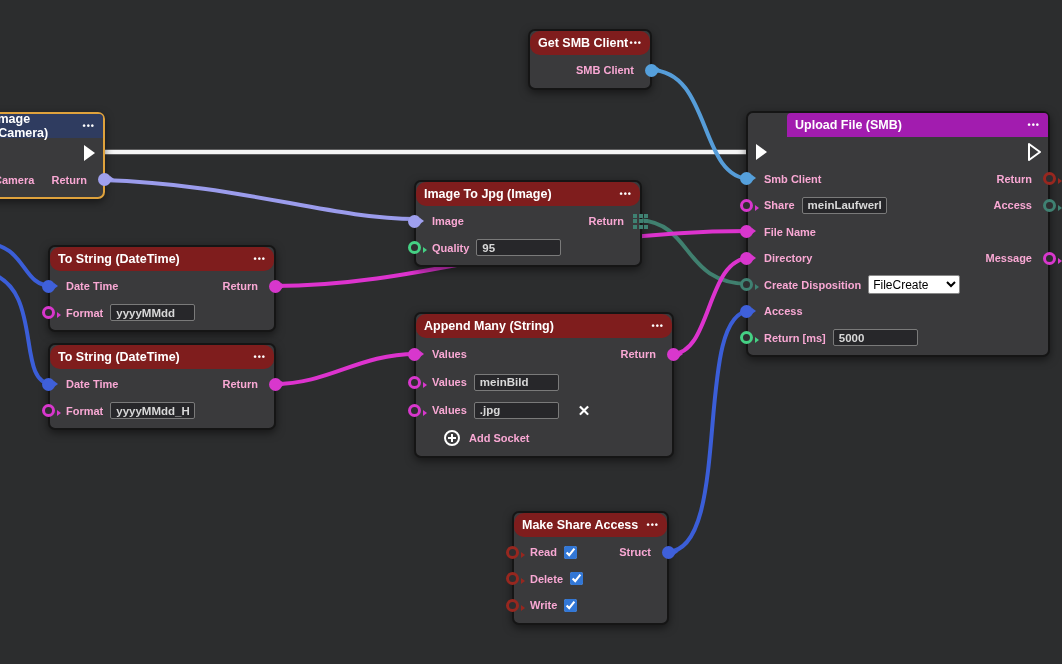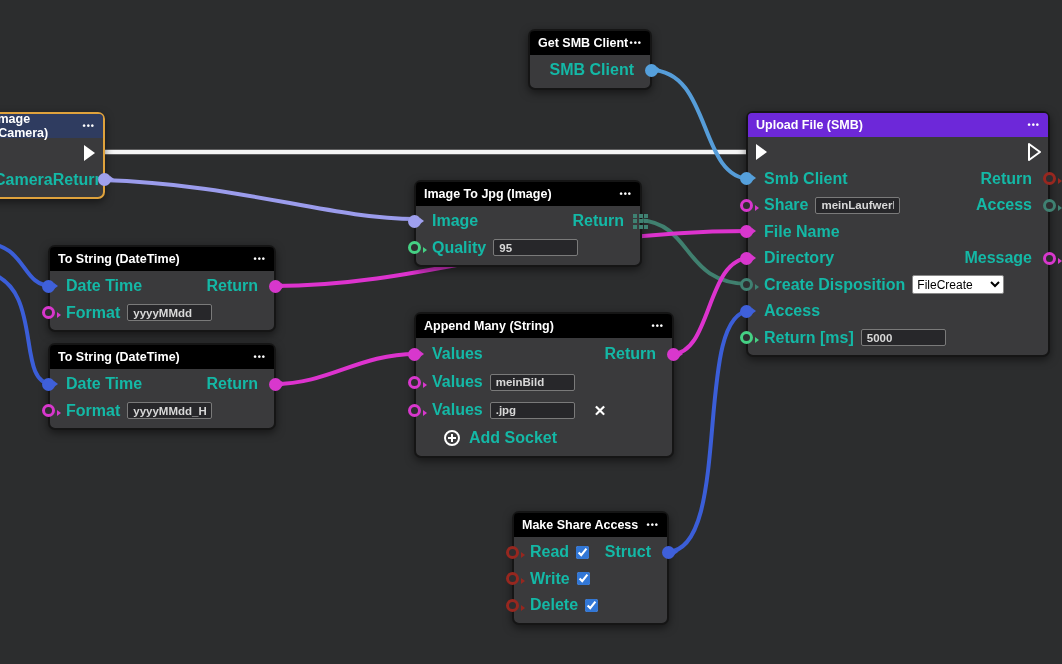--- a/index.html
+++ b/index.html
@@ -8,31 +8,31 @@
   .canvas { position:relative; width:1062px; height:664px; background:#2c2d2e; overflow:hidden; }
 
   .wires { position:absolute; left:0; top:0; z-index:1; pointer-events:none; }
 
   .node { position:absolute; z-index:2; background:#3a3a3c; border:2px solid #151515;
           border-radius:7px; box-shadow:0 3px 8px rgba(0,0,0,.5); padding-bottom:4px; }
   .node.sel-node { border-color:#dfa23c; }
 
   .hd { height:24px; display:flex; align-items:center; justify-content:space-between;
         padding:0 8px; border-radius:4px 4px 0 0; color:#fff; font-size:12.5px; font-weight:700; }
-  .hg { background:#000000; }
-  .hb { background:#6d28d9; }
+  .hg { background:#7f1d1d;border-radius:10px; }
+  .hb { background:#a21caf;margin-left:39px; }
   .hn { background:#2f3c60; }
   .hd-menu { font-size:9px; letter-spacing:1px; font-weight:700; color:#fff; cursor:pointer; }
 
   .rows { margin-top:2px; }
   .row { position:relative; height:26.5px; display:flex; align-items:center; }
   .tall .row { height:28px; }
   .left  { display:flex; align-items:center; gap:7px; margin-left:16px; }
   .right { display:flex; align-items:center; gap:7px; margin-left:auto; margin-right:16px; }
-  .lbl { font-size:16px; font-weight:700; color:#14b8a6; white-space:nowrap; }
+  .lbl { font-size:11px; font-weight:700; color:#f9a8d4; white-space:nowrap; }
 
   
   .port { position:absolute; width:13px; height:13px; border-radius:50%; top:50%; margin-top:-6.5px; }
   .port.filled { background:currentColor; }
   .port.hollow { border:3px solid currentColor; background:#2e2e30; }
   .port::after { content:''; position:absolute; left:12px; top:3px; width:0; height:0;
                  border-left:4px solid currentColor; border-top:3.5px solid transparent;
                  border-bottom:3.5px solid transparent; }
   .p-in  { left:-8px; }
   .p-out { right:-8px; }
@@ -344,27 +344,27 @@
           <input type="checkbox" class="cb" checked="" style="">
         </div>
         <div class="right">
             <span class="lbl">Struct</span>
           </div>
         <span class="port filled c-bl p-out"></span>
       </div>
       <div class="row">
         <span class="port hollow c-rd p-in"></span>
         <div class="left">
+          <span class="lbl">Delete</span>
+          <input type="checkbox" class="cb" checked="" style="">
+        </div>
+      </div>
+      <div class="row">
+        <span class="port hollow c-rd p-in"></span>
+        <div class="left">
           <span class="lbl">Write</span>
           <input type="checkbox" class="cb" checked="" style="">
         </div>
       </div>
-      <div class="row">
-        <span class="port hollow c-rd p-in"></span>
-        <div class="left">
-          <span class="lbl">Delete</span>
-          <input type="checkbox" class="cb" checked="" style="">
-        </div>
-      </div>
     </div>
   </div>
 
 </div>
 
 </body></html>

